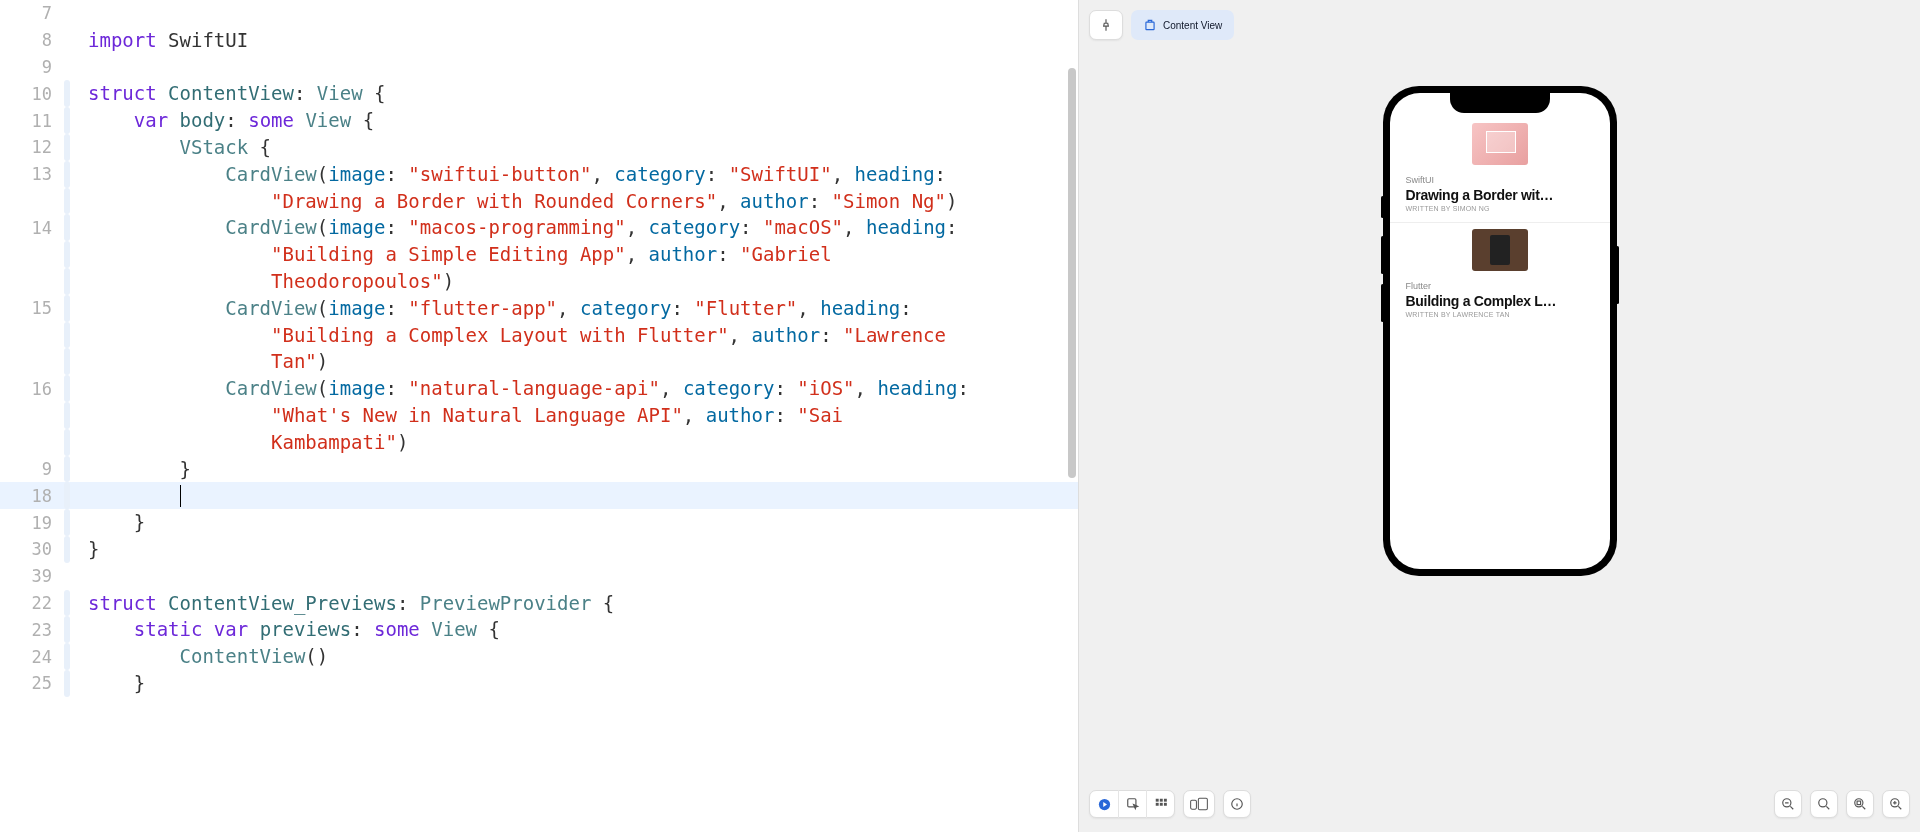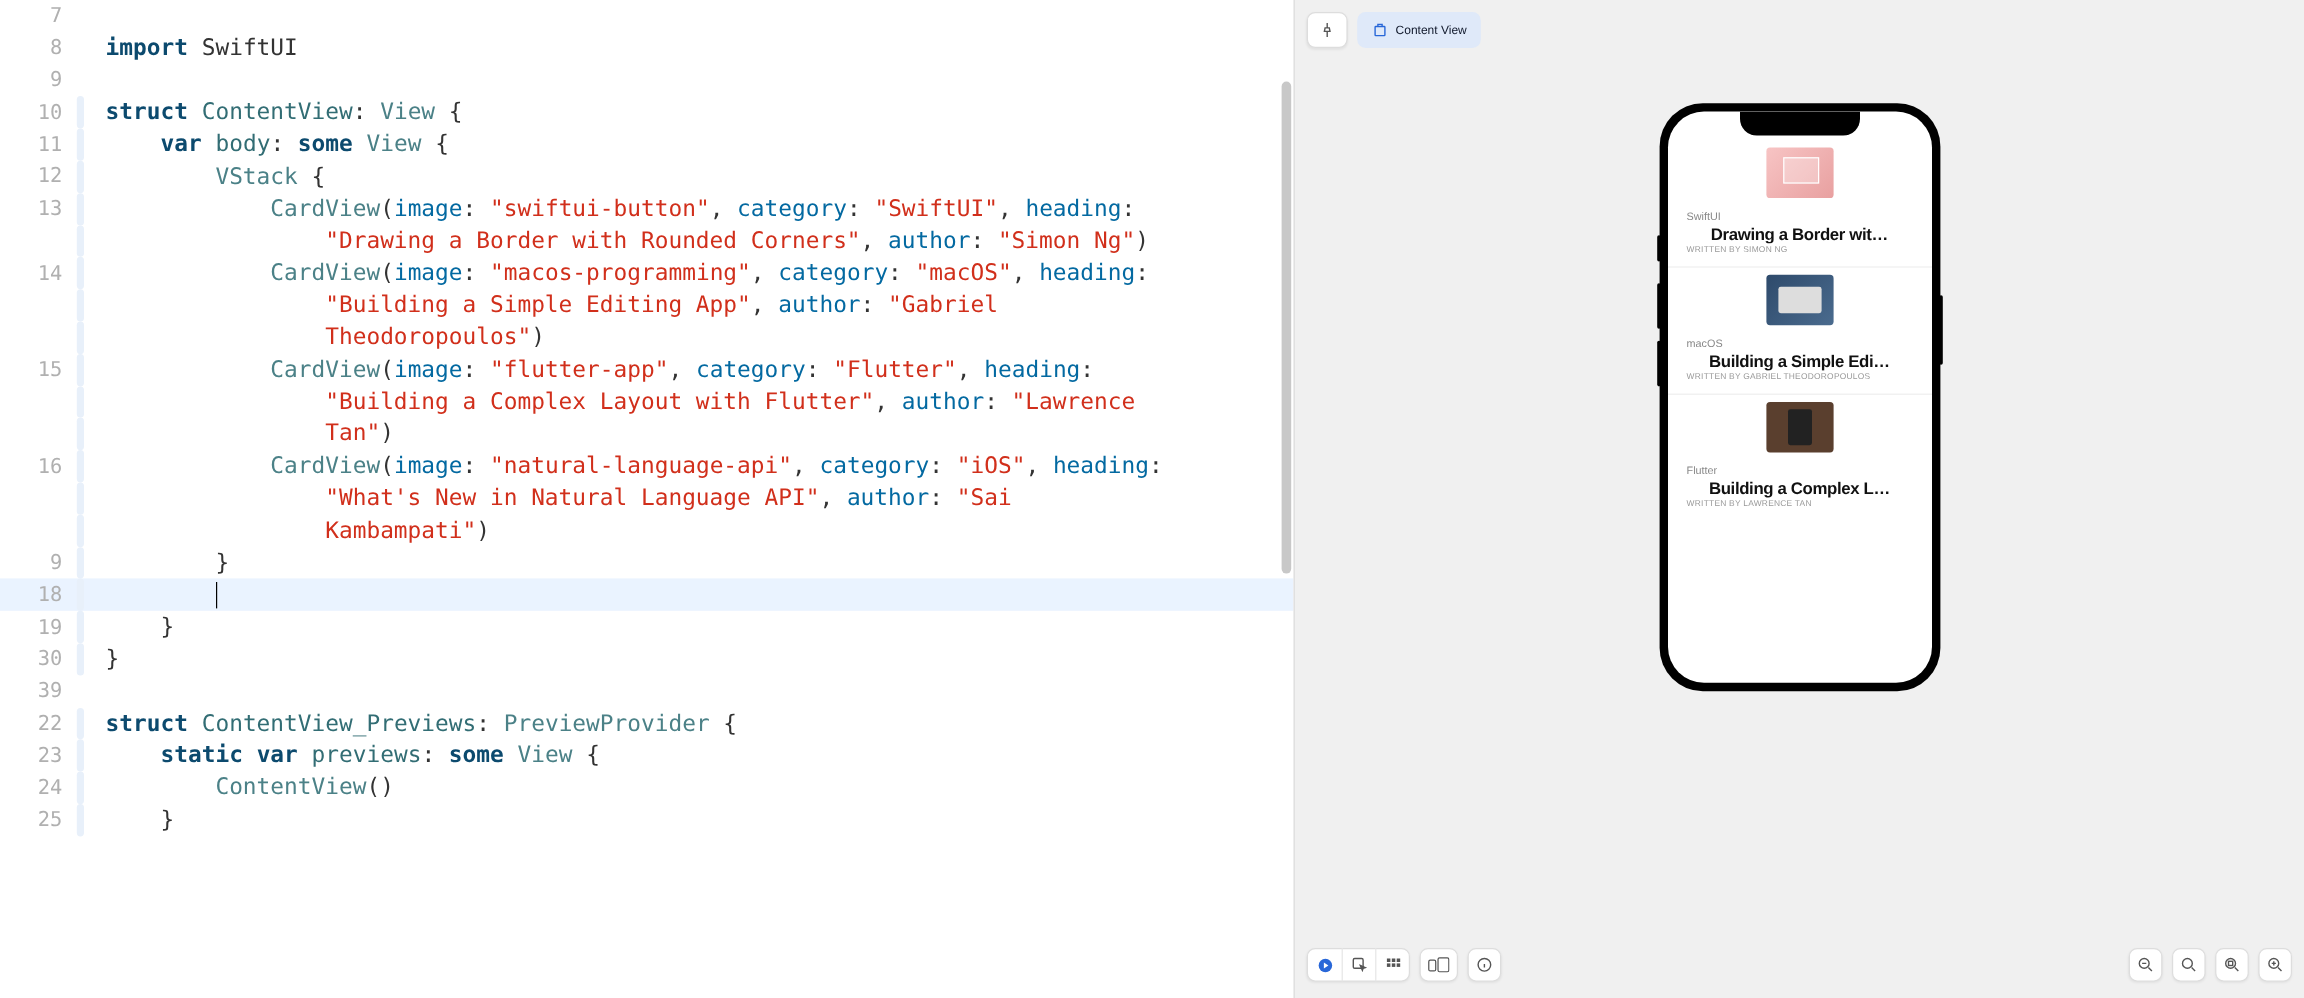--- a/index.html
+++ b/index.html
@@ -63,21 +63,21 @@
 }
 .scrollbar-v {
   position: absolute;
   right: 2px;
   top: 68px;
   width: 8px;
   height: 410px;
   background: #c8c8c8;
   border-radius: 4px;
 }
-.tok-keyword { color: #0c4a6e; font-weight: 700; }
+.tok-keyword { color: #6d28d9; font-weight: 400; }
 .tok-type { color: #4b8187; }
 .tok-decl { color: #326d74; }
 .tok-var { color: #326d74; }
 .tok-param { color: #0369a1; }
 .tok-string { color: #d12f1b; }
 
 .preview-pane {
   flex: 1;
   background: #f0f0f0;
   position: relative;
@@ -168,21 +168,21 @@
 }
 .thumb1 { background: linear-gradient(135deg, #f7c4c4, #e8a0a0); position: relative; }
 .thumb1::after { content:""; position:absolute; top:8px; left:14px; width:28px; height:20px; border:1.5px solid #fff; background: rgba(255,255,255,0.3); }
 .thumb2 { background: linear-gradient(135deg, #2e4a6b, #4a6b8e); position: relative; }
 .thumb2::after { content:""; position:absolute; top:10px; left:10px; width:36px; height:22px; background:#ddd; border-radius:2px; }
 .thumb3 { background: #5a3f2e; position: relative; }
 .thumb3::after { content:""; position:absolute; top:6px; left:18px; width:20px; height:30px; background:#222; border-radius:2px; }
 .thumb4 { background: #d8d8d8; position: relative; }
 .thumb4::after { content:""; position:absolute; top:8px; left:8px; width:40px; height:26px; background:linear-gradient(45deg,#555,#888); }
 .card-cat { font-size: 9px; color: #888; margin-bottom: 2px; }
-.card-head { font-size: 14px; font-weight: 800; color: #111; white-space: nowrap; overflow: hidden; text-overflow: ellipsis; letter-spacing: -0.3px; text-align: center; }
+.card-head { font-size: 14px; font-weight: 800; color: #111; white-space: nowrap; overflow: hidden; text-overflow: ellipsis; letter-spacing: -0.3px; }
 .card-auth { font-size: 7px; color: #999; text-transform: uppercase; margin-top: 2px; letter-spacing: 0.2px; }
 
 .preview-footer {
   position: absolute;
   bottom: 14px;
   left: 10px;
   right: 10px;
   display: flex;
   justify-content: space-between;
 }
@@ -336,26 +336,20 @@
     <div class="phone-side-btn sb-left3"></div>
     <div class="phone-side-btn sb-right"></div>
     <div class="phone-screen">
       <div class="notch"></div>
       <div class="cards" id="cards">
           <div class="card">
     <div class="card-thumb thumb1"></div>
     <div class="card-cat">SwiftUI</div>
     <div class="card-head">Drawing a Border wit…</div>
     <div class="card-auth">WRITTEN BY SIMON NG</div>
-  </div>
-          <div class="card">
-    <div class="card-thumb thumb2"></div>
-    <div class="card-cat">macOS</div>
-    <div class="card-head">Building a Simple Edi…</div>
-    <div class="card-auth">WRITTEN BY GABRIEL THEODOROPOULOS</div>
   </div>
           <div class="card">
     <div class="card-thumb thumb3"></div>
     <div class="card-cat">Flutter</div>
     <div class="card-head">Building a Complex L…</div>
     <div class="card-auth">WRITTEN BY LAWRENCE TAN</div>
   </div>
         </div>
     </div>
   </div>

